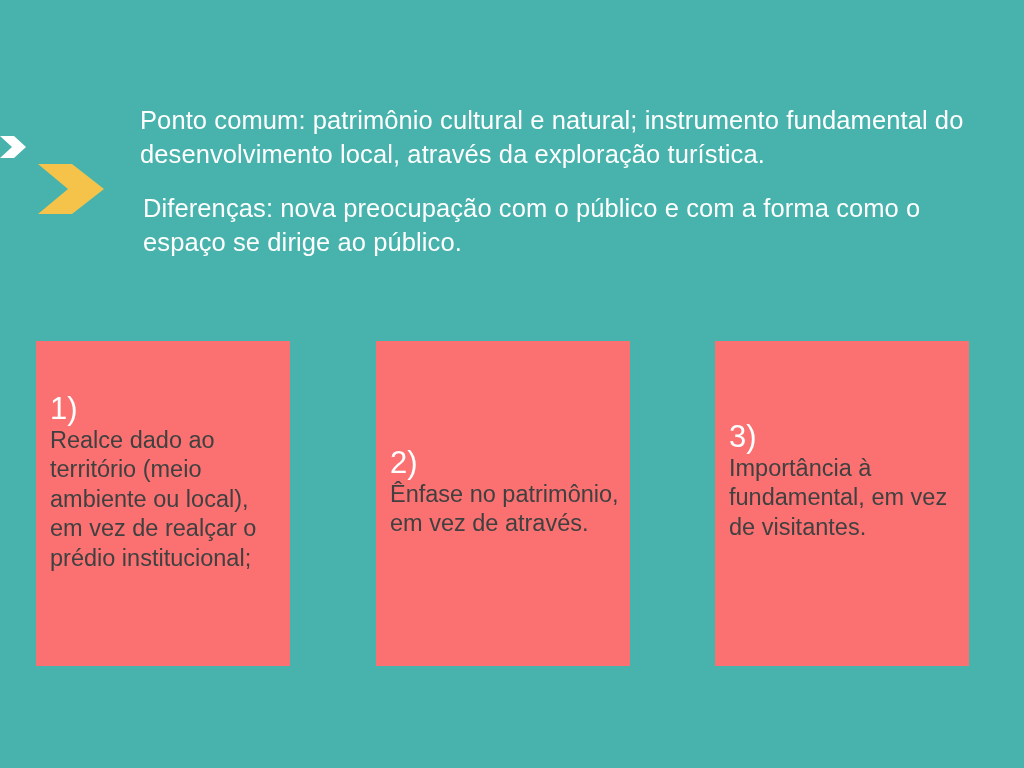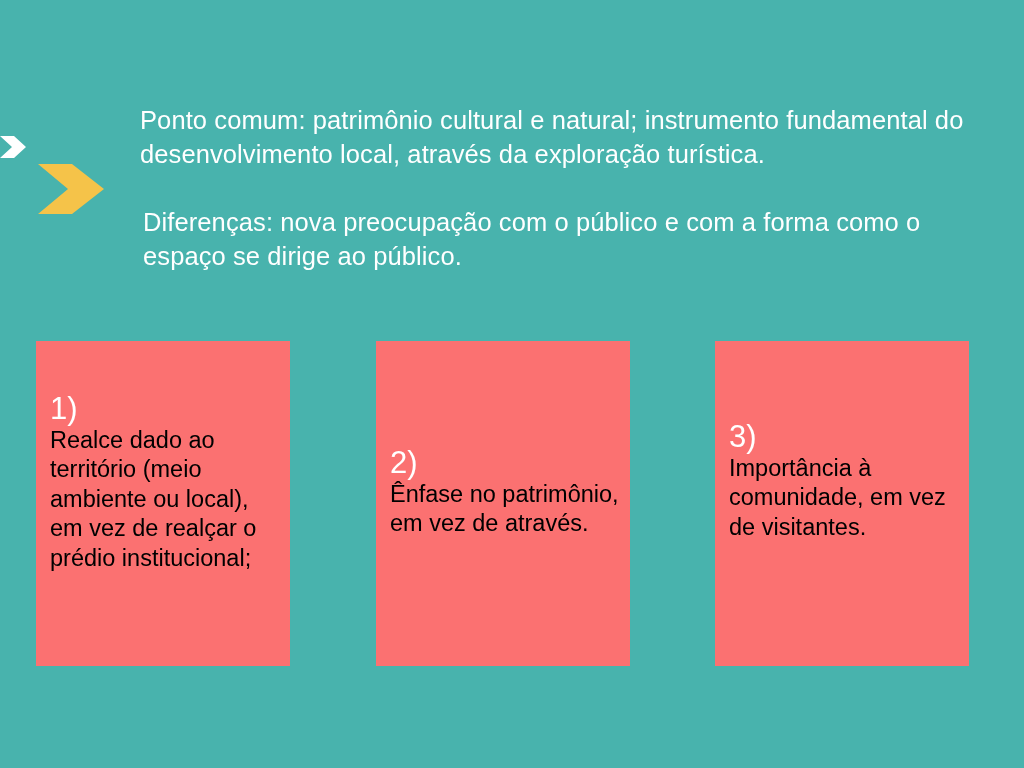--- a/index.html
+++ b/index.html
@@ -47,21 +47,21 @@
     width: 830px;
   }
   .para {
     color: #ffffff;
     font-size: 25.5px;
     line-height: 1.33;
     letter-spacing: 0.1px;
     margin: 0;
   }
   .para.second {
-    margin-top: 34px;
+    margin-top: 20px;
     margin-left: 3px;
   }
   
   .cards {
     position: absolute;
     left: 36px;
     top: 341px;
     width: 952px;
     height: 325px;
   }
@@ -86,21 +86,21 @@
   .c1 .card-inner { top: 52px; }
   .c2 .card-inner { top: 106px; }
   .c3 .card-inner { top: 80px; }
 
   .card-num {
     color: #ffffff;
     font-size: 31px;
     line-height: 1.05;
   }
   .card-text {
-    color: #000000;
+    color: #404040;
     font-size: 23.5px;
     line-height: 1.26;
   }
   .card-line {
     display: block;
   }
 </style>
 </head>
 <body>
 
@@ -136,18 +136,18 @@
     <div class="card c2">
       <div class="card-inner">
         <span class="card-num card-line">2)</span>
         <span class="card-text card-line">Ênfase no patrimônio, em vez de através.</span>
       </div>
     </div>
 
     <div class="card c3">
       <div class="card-inner">
         <span class="card-num card-line">3)</span>
-        <span class="card-text card-line">Importância à comunidade, em vez de visitantes.</span>
+        <span class="card-text card-line">Importância à fundamental, em vez de visitantes.</span>
       </div>
     </div>
 
   </div>
 </div>
 
 </body></html>

